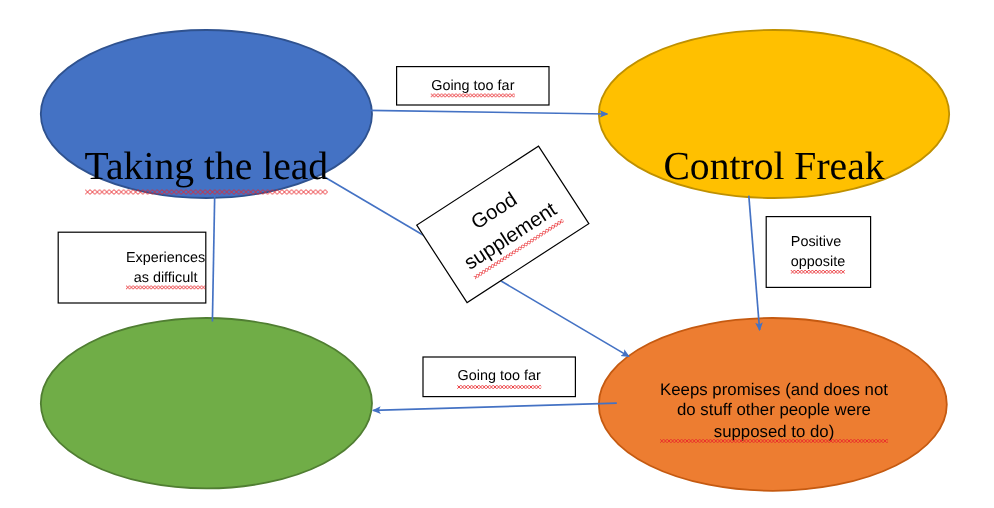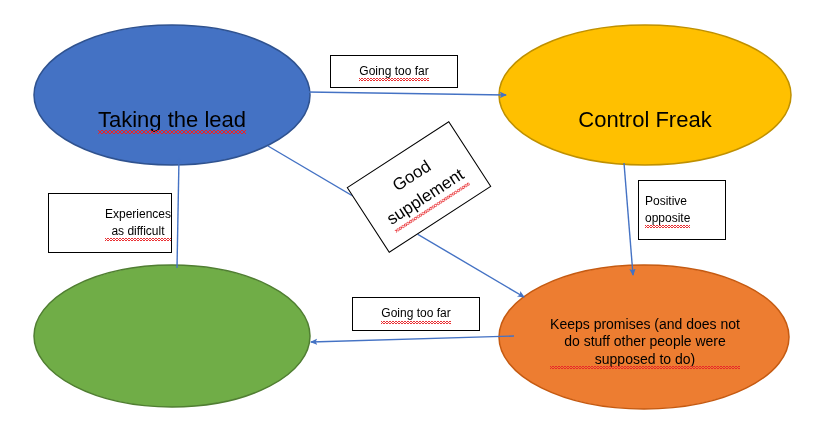--- a/index.html
+++ b/index.html
@@ -30,21 +30,22 @@
   .node-label {
     position: absolute;
     z-index: 3;
     text-align: center;
     color: #000000;
     line-height: 1.25;
     pointer-events: none;
     white-space: pre-line;
   }
   .node-label.big {
-    font-size: 22px;
+    font-size: 33px;
+    font-family: Liberation Serif, serif;
   }
   .node-label.small {
     font-size: 14px;
   }
 
   .edge-label {
     position: absolute;
     z-index: 4;
     background: #ffffff;
     border: 1.3px solid #000000;
@@ -132,21 +133,21 @@
 
   <div class="edge-label" style="left:330px; top:55px; width:128px; height:33px;">
     <span class="sp thin">Going too far</span>
   </div>
 
   <div class="edge-label rot" style="left:358px; top:148px; width:122px; height:78px;">
     <span class="sp thin">Good
 supplement</span>
   </div>
 
-  <div class="edge-label" style="left:638px; top:180px; width:88px; height:60px; align-items:flex-start; padding-left:6px; justify-content:center;">
+  <div class="edge-label" style="left:638px; top:180px; width:88px; height:60px; align-items:flex-start; padding-left:20px; justify-content:center;">
     <span class="sp thin" style="text-align:left;">Positive
 opposite</span>
   </div>
 
   <div class="edge-label" style="left:352px; top:297px; width:128px; height:34px;">
     <span class="sp thin">Going too far</span>
   </div>
 
   <div class="edge-label" style="left:48px; top:193px; width:124px; height:60px;align-items:flex-end;">
     <span class="sp thin">Experiences

